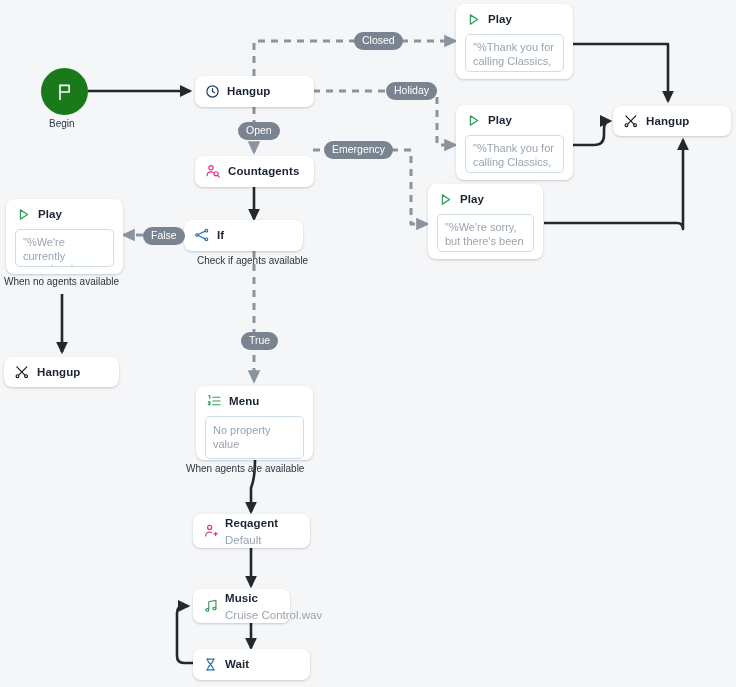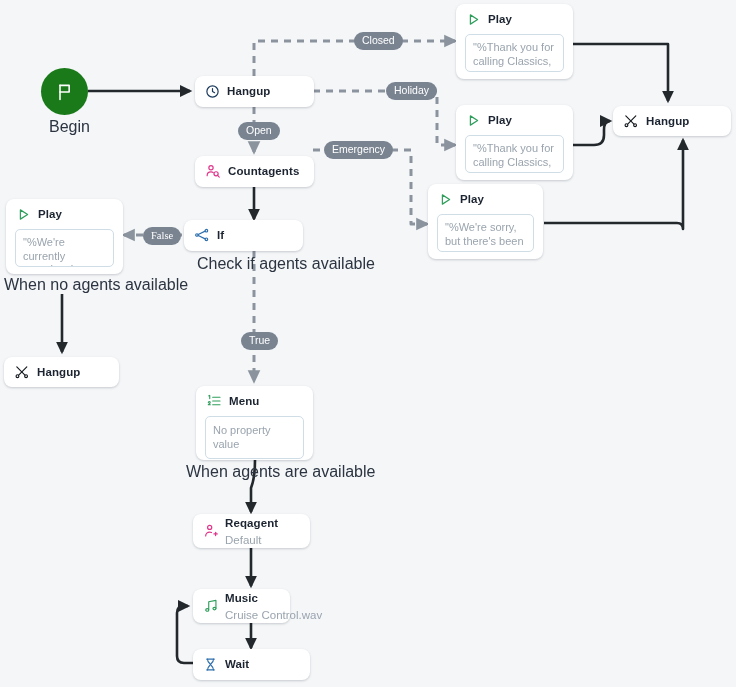--- a/index.html
+++ b/index.html
@@ -55,21 +55,21 @@
 
   
   .begin-circle{
     position:absolute;
     width:47px;height:47px;border-radius:50%;
     background:#1a7a1a;
     display:flex;align-items:center;justify-content:center;
   }
   .caption{
     position:absolute;
-    font-size:16px;color:#2b3440;
+    font-size:10px;color:#2b3440;
     white-space:nowrap;
   }
 
   
   .pill{
     position:absolute;
     background:#7a8491;
     color:#ffffff;
     font-size:10.5px;
     border-radius:10px;
@@ -324,16 +324,16 @@
         </svg>
       </span>
       <span class="node-title">Wait</span>
     </div>
   </div>
 
   <div class="pill" style="left:318px;top:32px;margin-left:36px;">Closed</div>
   <div class="pill" style="left:386px;top:82px;">Holiday</div>
   <div class="pill" style="left:324px;top:141px;">Emergency</div>
   <div class="pill" style="left:238px;top:122px;">Open</div>
-  <div class="pill" style="left:143px;top:227px;font-family:Liberation Serif, serif;">False</div>
+  <div class="pill" style="left:143px;top:227px;">False</div>
   <div class="pill" style="left:241px;top:332px;">True</div>
 
 </div>
 
 </body></html>

